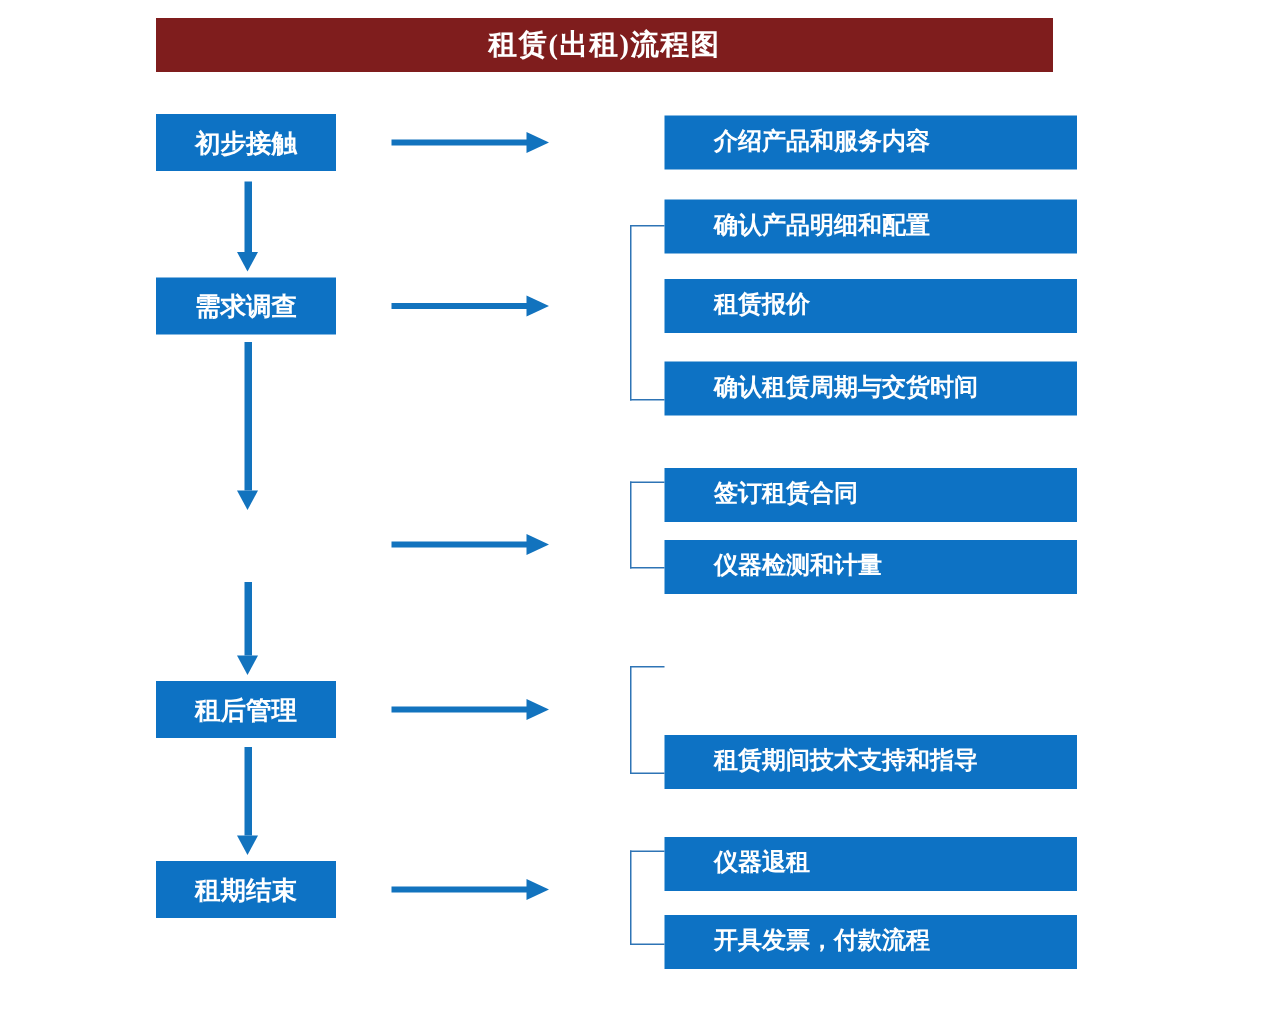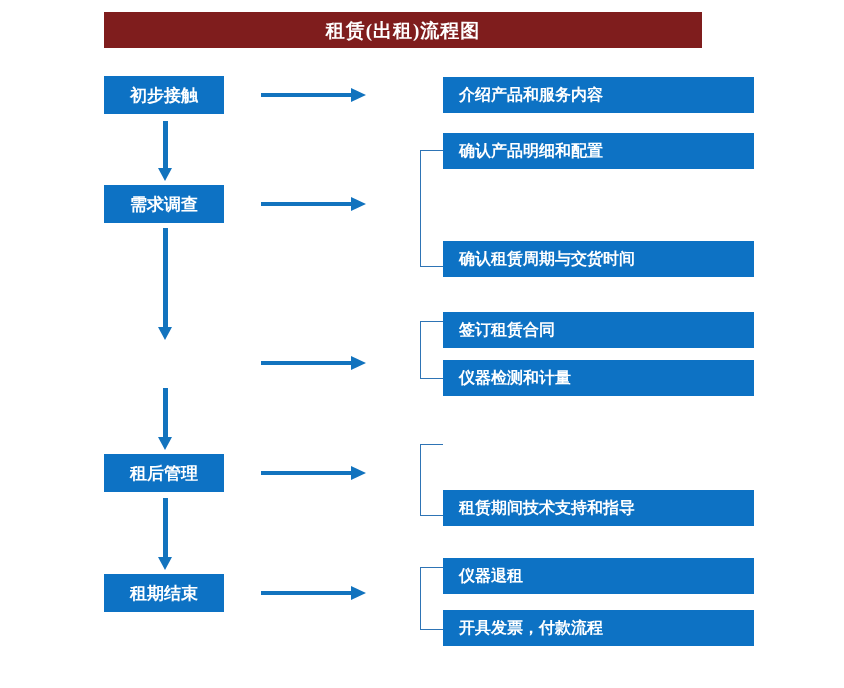--- a/index.html
+++ b/index.html
@@ -42,22 +42,22 @@
     line-height:1;
     white-space:nowrap;
   }
   .stage-box{
     left:104px;width:120px;height:38px;
     justify-content:center;
   }
   .stage-box .lbl{font-size:17px;}
 
   .detail-box{
-    left:443px;width:311px;height:36px;
-    padding-left:16px;
+    left:443px;width:275px;height:36px;
+    padding-left:33px;
     justify-content:flex-start;
   }
   .detail-box .lbl{font-size:16px;}
 
   
   .h-arrow{
     position:absolute;
     height:14px;
     width:106px;
     left:261px;
@@ -172,20 +172,23 @@
   <div class="bracket" style="top:321px;height:58px;"></div>
   <div class="bracket" style="top:444px;height:72px;"></div>
   <div class="bracket" style="top:567px;height:63px;"></div>
 
   <div class="box detail-box" style="top:77px;">
     <span class="lbl">介绍产品和服务内容</span>
   </div>
   <div class="box detail-box" style="top:133px;">
     <span class="lbl">确认产品明细和配置</span>
   </div>
+  <div class="box detail-box" style="top:186px;">
+    <span class="lbl">租赁报价</span>
+  </div>
   <div class="box detail-box" style="top:241px;">
     <span class="lbl">确认租赁周期与交货时间</span>
   </div>
   <div class="box detail-box" style="top:312px;">
     <span class="lbl">签订租赁合同</span>
   </div>
   <div class="box detail-box" style="top:360px;">
     <span class="lbl">仪器检测和计量</span>
   </div>
   <div class="box detail-box" style="top:490px;">

